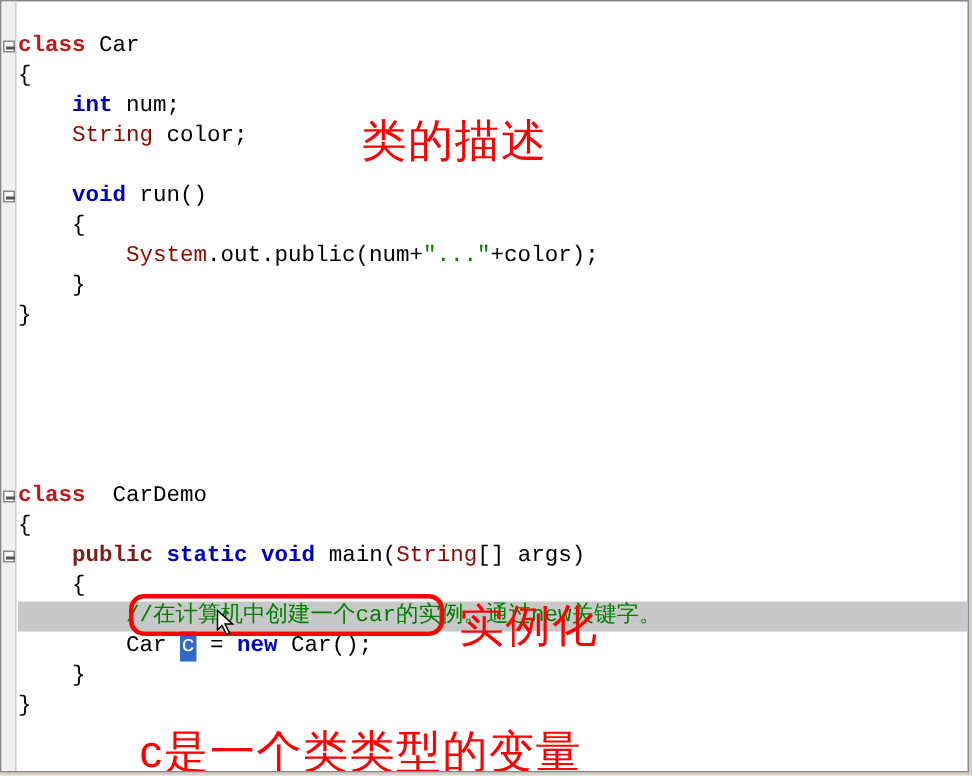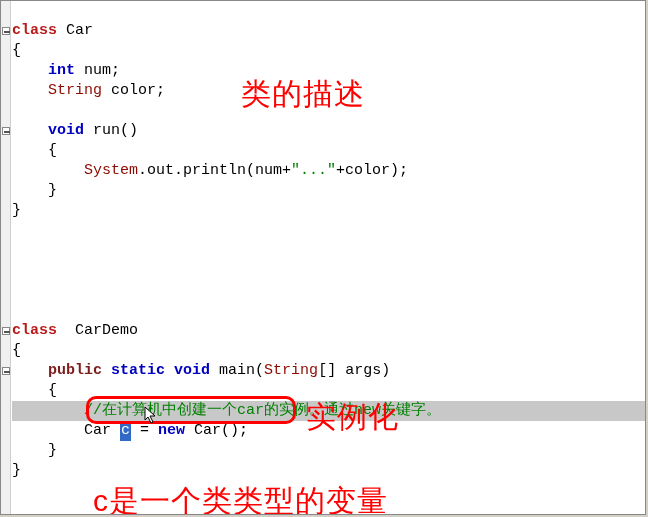--- a/index.html
+++ b/index.html
@@ -107,21 +107,21 @@
   <div class="hl-line" style="top:400px"></div>
 
   <div class="code">
 <span><span class="kw-class">class</span><span> Car</span></span>
 <span>{</span>
 <span>    <span class="kw-int">int</span><span> num;</span></span>
 <span>    <span class="type">String</span><span> color;</span></span>
 <span></span>
 <span>    <span class="kw-void">void</span><span> run()</span></span>
 <span>    {</span>
-<span><span>        </span><span class="type">System</span><span>.out.println(num+</span><span class="string">"..."</span><span>+color);</span></span>
+<span><span>        </span><span class="type">System</span><span>.out.public(num+</span><span class="string">"..."</span><span>+color);</span></span>
 <span>    }</span>
 <span>}</span>
 <span> </span>
 <span> </span>
 <span> </span>
 <span> </span>
 <span> </span>
 <span><span class="kw-class">class</span><span>  CarDemo</span></span>
 <span>{</span>
 <span>    <span class="kw-pub">public</span><span> </span><span class="kw-stat">static</span><span> </span><span class="kw-void">void</span><span> main(</span><span class="type">String</span><span>[] args)</span></span>

